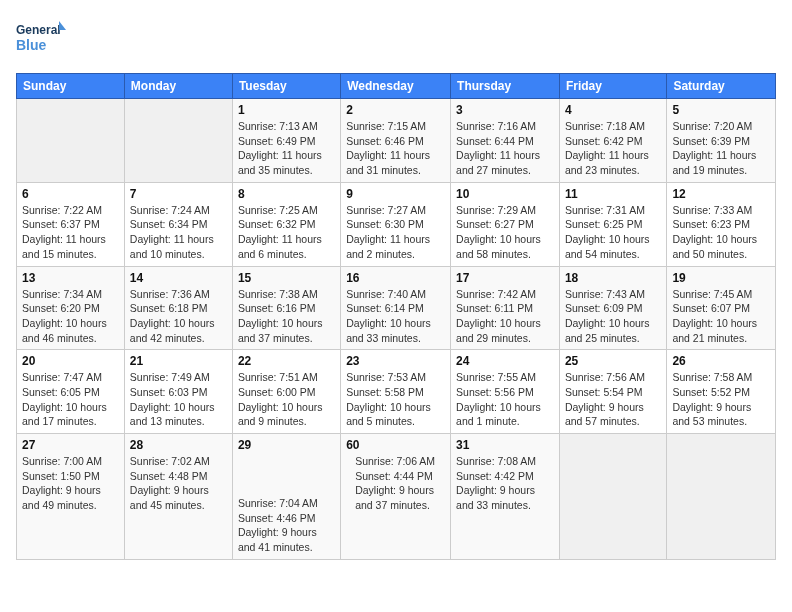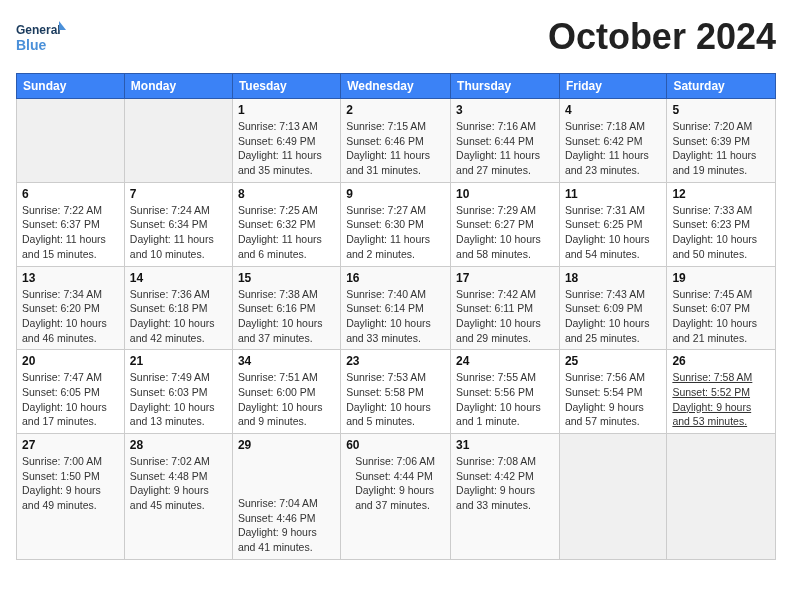--- a/index.html
+++ b/index.html
@@ -78,21 +78,20 @@
 
 <div class="header">
   <div class="logo">
   <svg width="50" height="45" viewBox="0 0 50 45">
     <text x="0" y="18" font-size="12" font-weight="bold" fill="#1a3a5c" font-family="Arial">General</text>
     <text x="0" y="34" font-size="14" font-weight="bold" fill="#4a90d9" font-family="Arial">Blue</text>
     <polygon points="43,5 50,14 43,14" fill="#4a90d9"></polygon>
   </svg>
 </div>
   <div class="title-block">
-    <div class="month-title">October 2024</div>
   </div>
 </div>
 
 <table>
   <thead>
     <tr>
     <th>Sunday</th>
         <th>Monday</th>
         <th>Tuesday</th>
         <th>Wednesday</th>
@@ -231,21 +230,21 @@
 Sunset: 6:05 PM
 Daylight: 10 hours and 17 minutes.</div>
         </td>
         <td>
           <div class="day-num">21</div>
           <div class="day-detail" style="white-space: pre-line;">Sunrise: 7:49 AM
 Sunset: 6:03 PM
 Daylight: 10 hours and 13 minutes.</div>
         </td>
         <td>
-          <div class="day-num">34</div>
+          <div class="day-num">22</div>
           <div class="day-detail" style="white-space: pre-line;">Sunrise: 7:51 AM
 Sunset: 6:00 PM
 Daylight: 10 hours and 9 minutes.</div>
         </td>
         <td>
           <div class="day-num">23</div>
           <div class="day-detail" style="white-space: pre-line;">Sunrise: 7:53 AM
 Sunset: 5:58 PM
 Daylight: 10 hours and 5 minutes.</div>
         </td>
@@ -256,21 +255,21 @@
 Daylight: 10 hours and 1 minute.</div>
         </td>
         <td>
           <div class="day-num">25</div>
           <div class="day-detail" style="white-space: pre-line;">Sunrise: 7:56 AM
 Sunset: 5:54 PM
 Daylight: 9 hours and 57 minutes.</div>
         </td>
         <td>
           <div class="day-num">26</div>
-          <div class="day-detail" style="white-space: pre-line; text-decoration: underline;">Sunrise: 7:58 AM
+          <div class="day-detail" style="white-space: pre-line;">Sunrise: 7:58 AM
 Sunset: 5:52 PM
 Daylight: 9 hours and 53 minutes.</div>
         </td>
       </tr>
       <tr>
         <td>
           <div class="day-num">27</div>
           <div class="day-detail" style="white-space: pre-line;">Sunrise: 7:00 AM
 Sunset: 1:50 PM
 Daylight: 9 hours and 49 minutes.</div>

